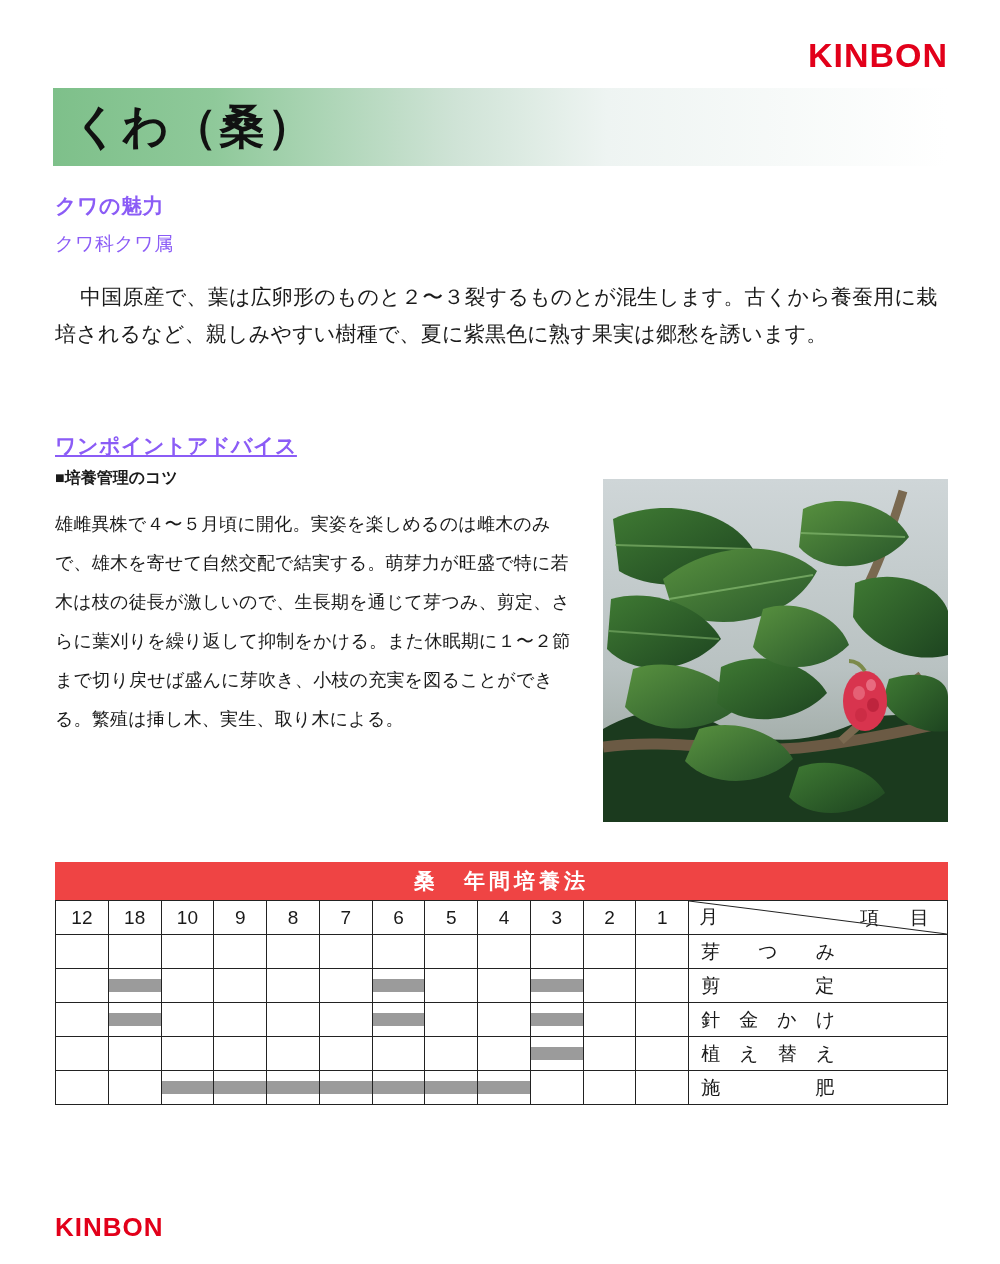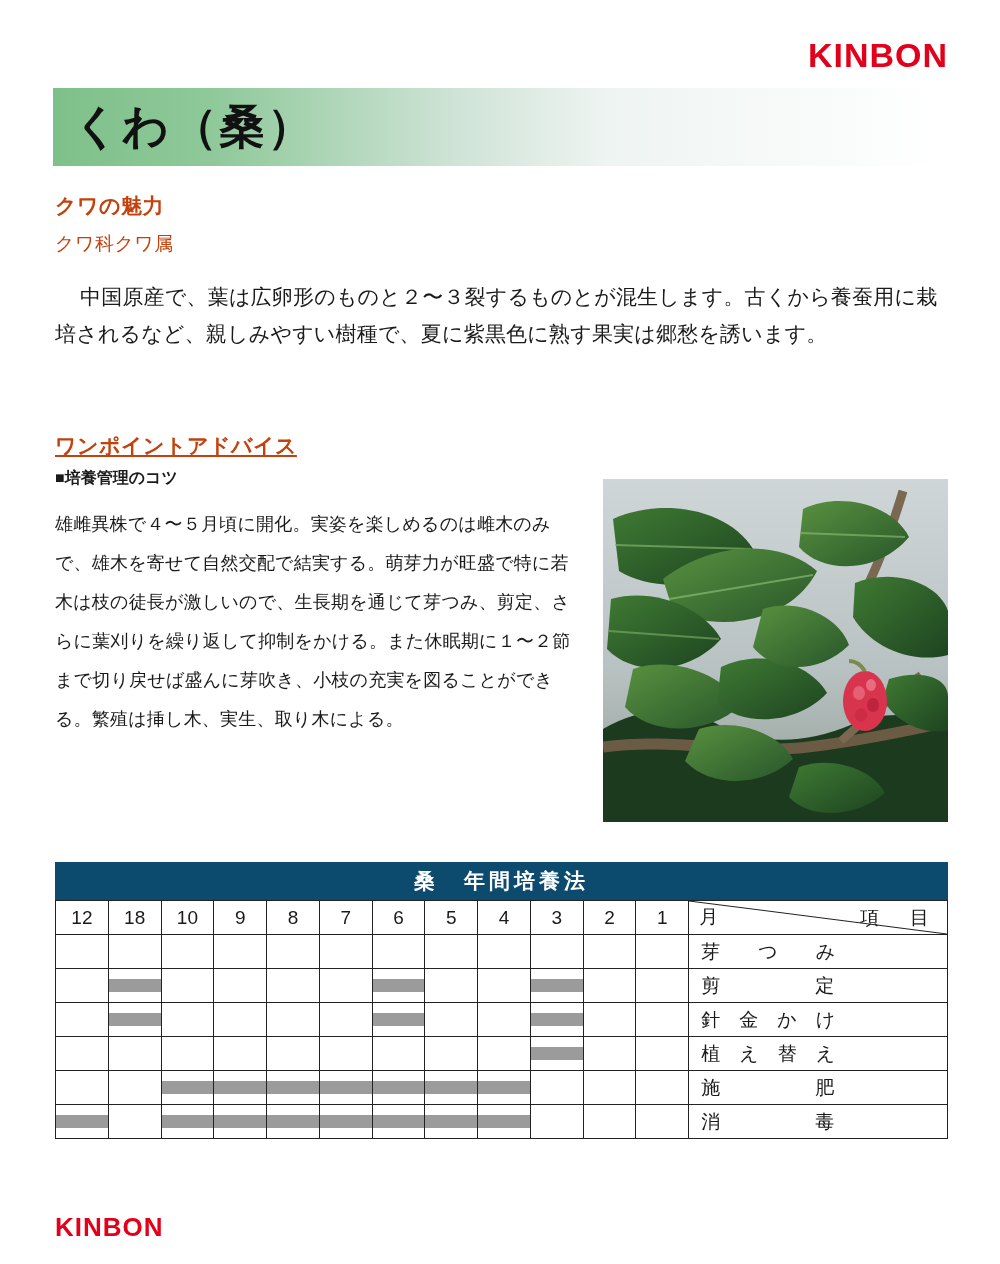--- a/index.html
+++ b/index.html
@@ -46,21 +46,21 @@
     padding-left: 20px;
     letter-spacing: 2px;
     font-family: "DejaVu Sans", "Liberation Sans", sans-serif;
   }
 
   
   .section-head {
     position: absolute;
     font-size: 21px;
     font-weight: bold;
-    color: #c2410c;
+    color: #8b5cf6;
     letter-spacing: 0.5px;
   }
   .sec1-head { left: 55px; top: 192px; }
   .sec1-sub  { left: 55px; top: 231px; font-size: 19px; font-weight: normal; }
   .sec1-body {
     position: absolute;
     left: 55px;
     top: 266px;
     width: 900px;
     font-size: 21px;
@@ -104,21 +104,21 @@
   .cal {
     position: absolute;
     left: 55px;
     top: 862px;
     width: 893px;
     border-collapse: collapse;
     border: 1px solid #222;
     font-size: 19px;
   }
   .cal caption {
-    background: #0c4a6e;
+    background: #ef4444;
     color: #ffffff;
     font-size: 21px;
     font-weight: bold;
     height: 38px;
     line-height: 38px;
     letter-spacing: 4px;
     caption-side: top;
   }
   .cal td {
     border: 1px solid #222;
@@ -362,47 +362,16 @@
         </td>
       <td class="m cell-bar">
           <div class="bar"></div>
         </td>
       <td class="m cell-bar"></td>
       <td class="m cell-bar"></td>
       <td class="m cell-bar"></td>
       <td class="label">施　　　　　肥</td>
     </tr>
 
-    <tr>
-      <td class="m cell-bar">
-          <div class="bar"></div>
-        </td>
-      <td class="m cell-bar"></td>
-      <td class="m cell-bar">
-          <div class="bar"></div>
-        </td>
-      <td class="m cell-bar">
-          <div class="bar"></div>
-        </td>
-      <td class="m cell-bar">
-          <div class="bar"></div>
-        </td>
-      <td class="m cell-bar">
-          <div class="bar"></div>
-        </td>
-      <td class="m cell-bar">
-          <div class="bar"></div>
-        </td>
-      <td class="m cell-bar">
-          <div class="bar"></div>
-        </td>
-      <td class="m cell-bar">
-          <div class="bar"></div>
-        </td>
-      <td class="m cell-bar"></td>
-      <td class="m cell-bar"></td>
-      <td class="m cell-bar"></td>
-      <td class="label">消　　　　　毒</td>
-    </tr>
   </tbody>
 </table>
 
 <div class="brand-bottom">KINBON</div>
 
 </body></html>

